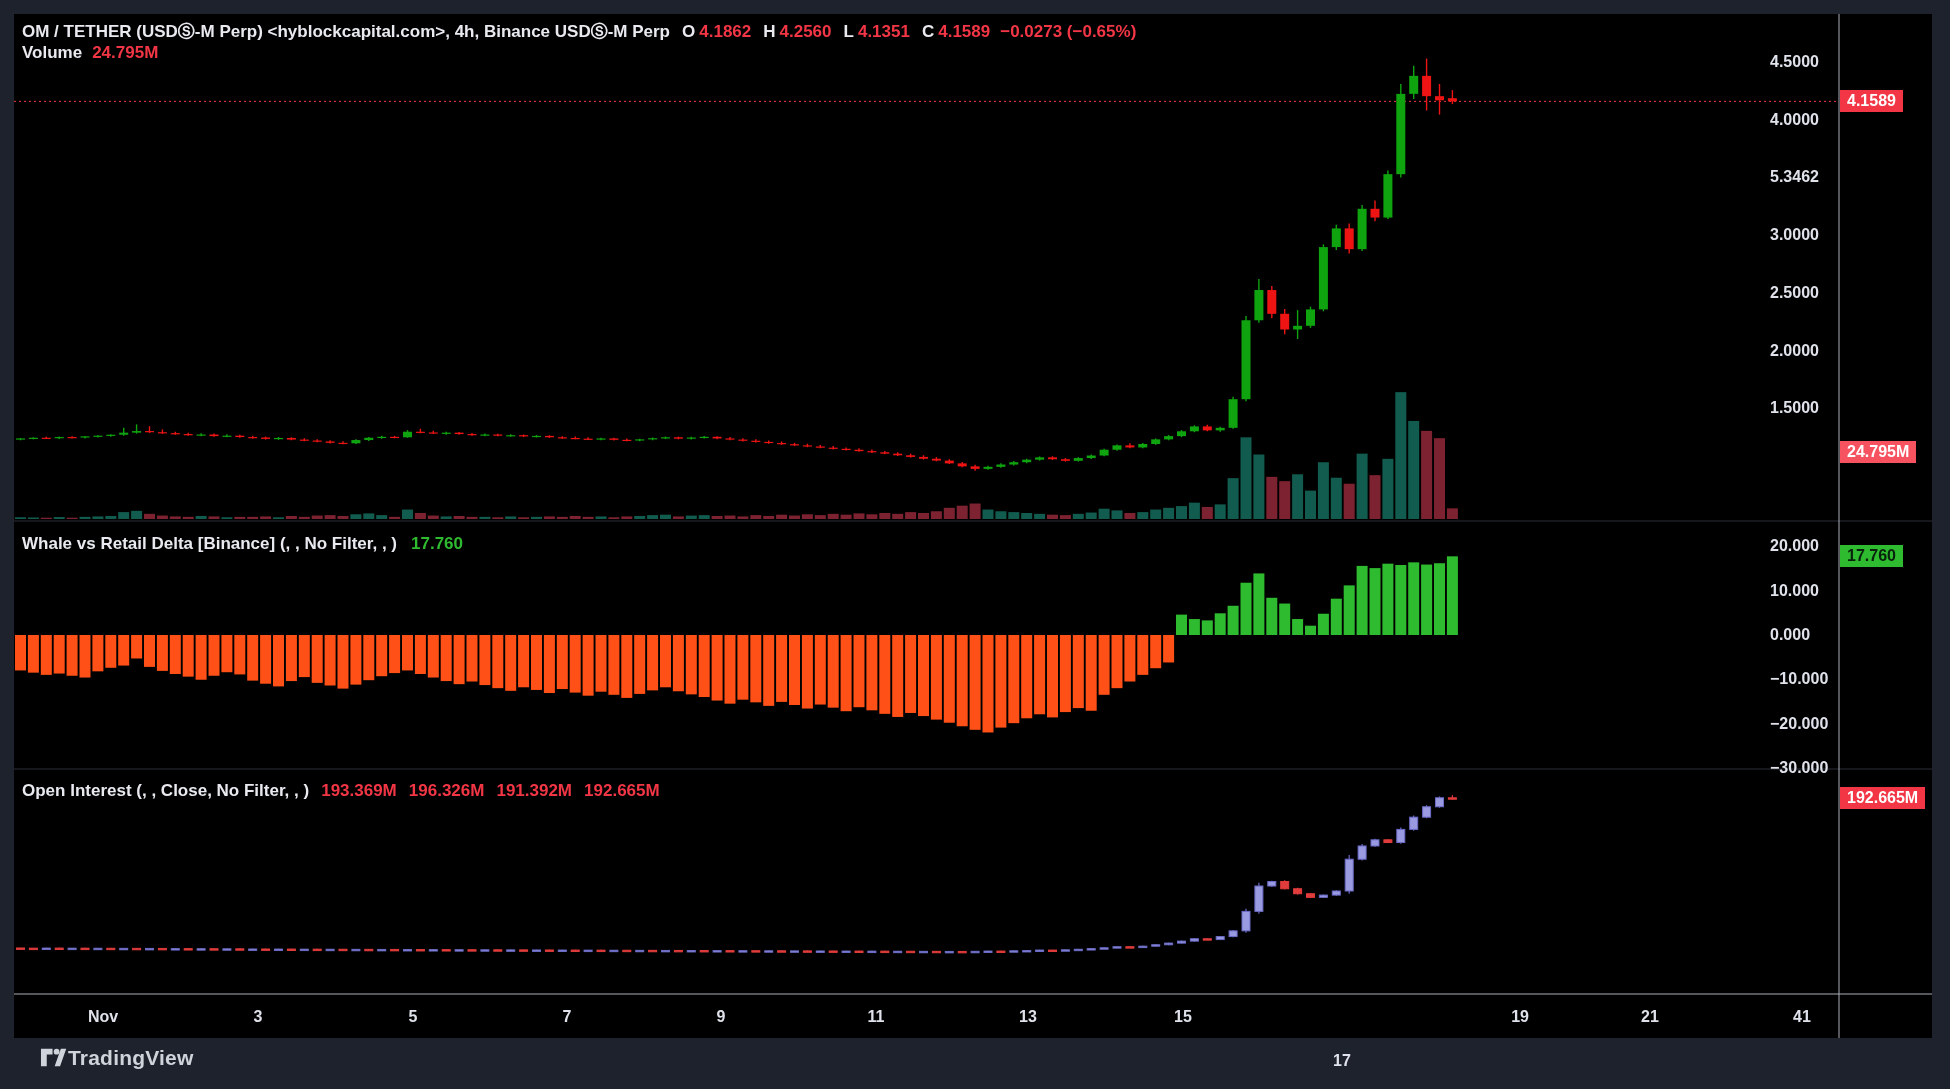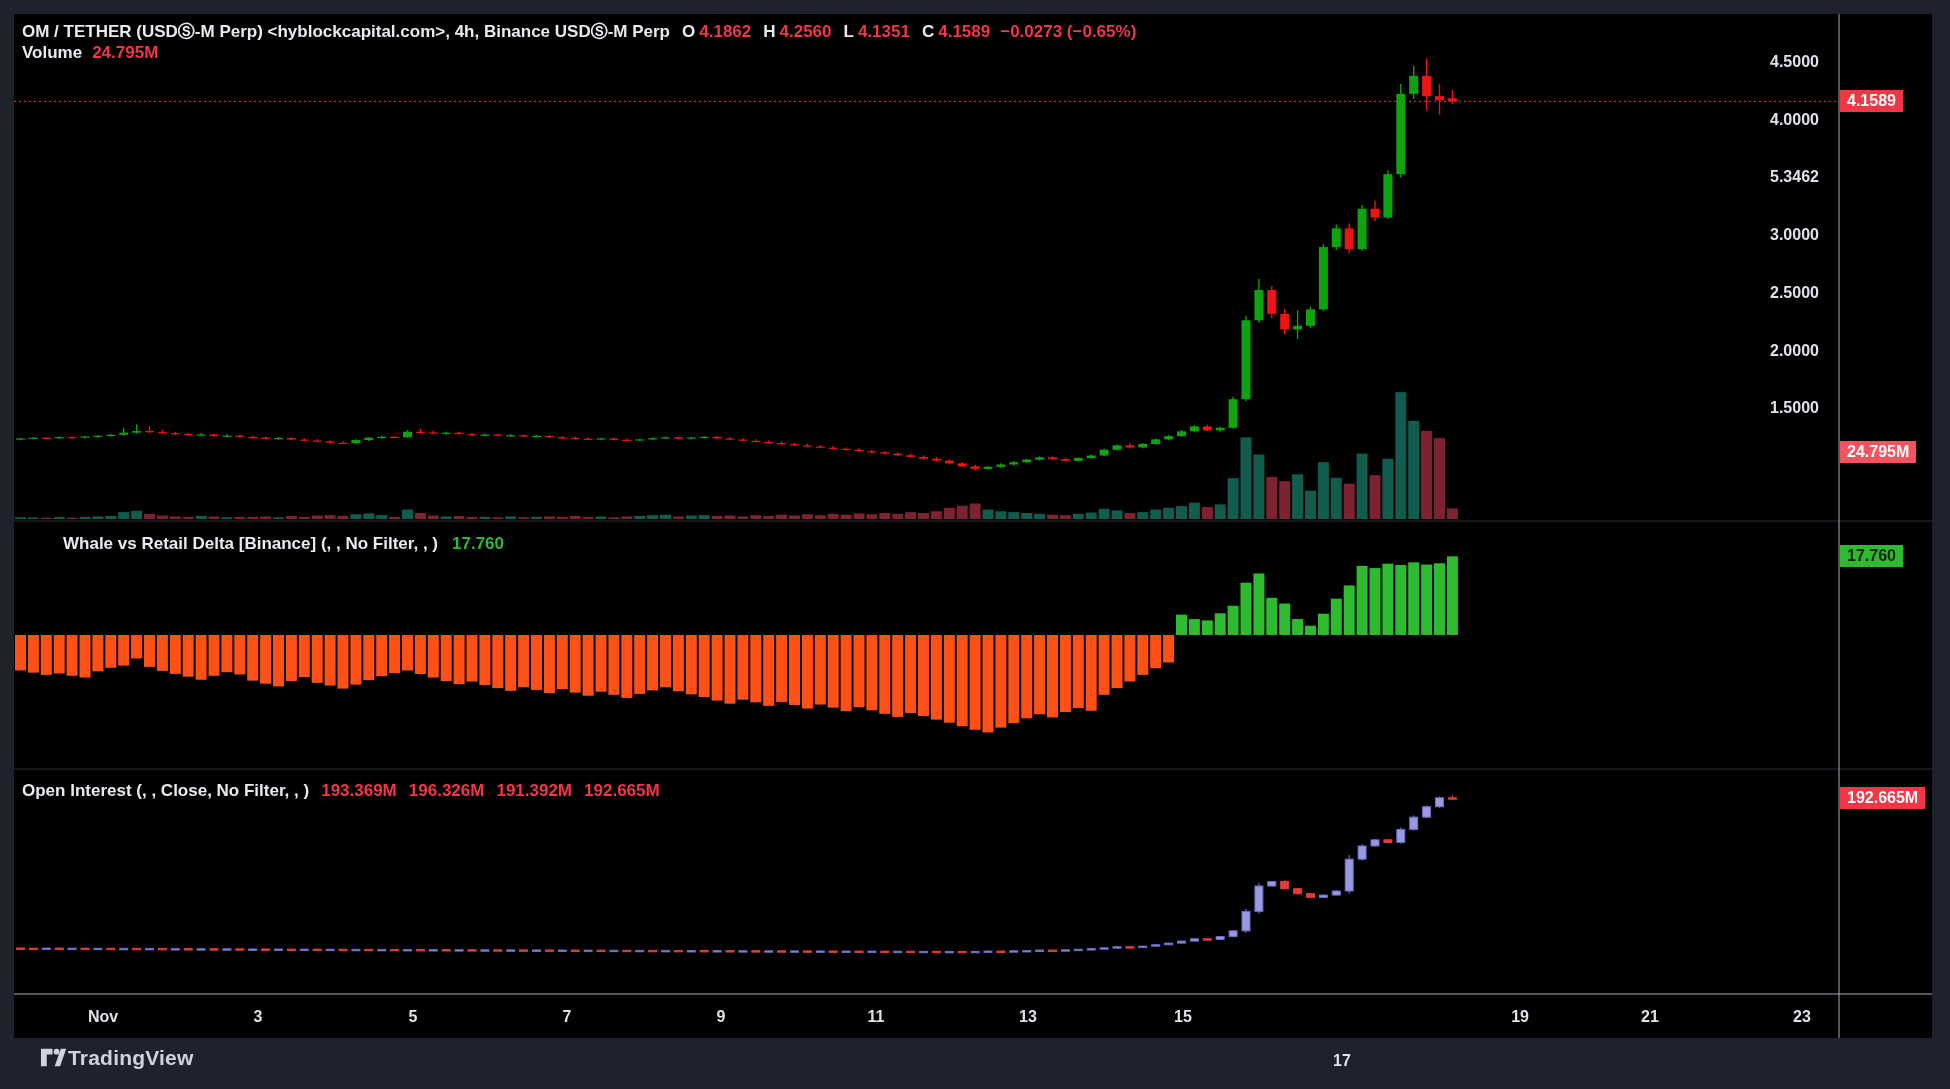--- a/index.html
+++ b/index.html
@@ -709,56 +709,64 @@
       </svg>
   </div>
 
   <div class="hdr" style="top:20px;">
     <span>OM / TETHER (USDⓈ-M Perp) &lt;hyblockcapital.com&gt;, 4h, Binance USDⓈ-M Perp</span><span class="lbl">O</span><span class="val">4.1862</span><span class="lbl">H</span><span class="val">4.2560</span><span class="lbl">L</span><span class="val">4.1351</span><span class="lbl">C</span><span class="val">4.1589</span><span class="val" style="margin-left:10px;text-align:center;">−0.0273 (−0.65%)</span>
   </div>
   <div class="hdr" style="top:43px;">
     <span>Volume</span><span class="val" style="margin-left:10px;">24.795M</span>
   </div>
 
-  <div class="hdr" style="top:534px;margin-left:41px;">
+  <div class="hdr" style="top:534px;">
     <span>Whale vs Retail Delta [Binance] (, , No Filter, , )</span><span class="gval">17.760</span>
   </div>
 
   <div class="hdr" style="top:781px;">
     <span>Open Interest (, , Close, No Filter, , )</span><span class="val" style="margin-left:12px;">193.369M</span><span class="val" style="margin-left:12px;">196.326M</span><span class="val" style="margin-left:12px;">191.392M</span><span class="val" style="margin-left:12px;">192.665M</span>
   </div>
 
   <div class="axis" id="price-axis" style="top:0;height:540px;">
       <div class="axis-label" style="top: 52px;">4.5000</div>
       <div class="axis-label" style="top: 109.7px;">4.0000</div>
       <div class="axis-label" style="top: 167.4px;">5.3462</div>
       <div class="axis-label" style="top: 225.1px;">3.0000</div>
       <div class="axis-label" style="top: 282.8px;">2.5000</div>
       <div class="axis-label" style="top: 340.5px;">2.0000</div>
       <div class="axis-label" style="top: 398.2px;">1.5000</div>
+    </div>
+  <div class="axis" id="delta-axis" style="top:0;height:780px;">
+      <div class="axis-label" style="top: 536.4px;">20.000</div>
+      <div class="axis-label" style="top: 580.7px;">10.000</div>
+      <div class="axis-label" style="top: 625px;">0.000</div>
+      <div class="axis-label" style="top: 669.3px;">−10.000</div>
+      <div class="axis-label" style="top: 713.6px;">−20.000</div>
+      <div class="axis-label" style="top: 757.9px;">−30.000</div>
     </div>
 
   <div class="badge" id="price-badge" style="z-index: 7;">4.1589</div>
   <div class="badge" id="volume-badge" style="z-index: 7;">24.795M</div>
   <div class="badge" id="delta-badge" style="z-index: 7;">17.760</div>
   <div class="badge" id="oi-badge" style="z-index: 7;">192.665M</div>
 
   <div id="time-axis" style="position:absolute;left:0;top:1002px;width:1932px;height:36px;">
       <div class="time-label" style="left: 68px; top: 6px;">Nov</div>
       <div class="time-label" style="left: 223px; top: 6px;">3</div>
       <div class="time-label" style="left: 378px; top: 6px;">5</div>
       <div class="time-label" style="left: 532px; top: 6px;">7</div>
       <div class="time-label" style="left: 686px; top: 6px;">9</div>
       <div class="time-label" style="left: 841px; top: 6px;">11</div>
       <div class="time-label" style="left: 993px; top: 6px;">13</div>
       <div class="time-label" style="left: 1148px; top: 6px;">15</div>
       <div class="time-label" style="left: 1307px; top: 6px; margin-top: 44px;">17</div>
       <div class="time-label" style="left: 1459px; top: 6px; text-align: right;">19</div>
       <div class="time-label" style="left: 1615px; top: 6px;">21</div>
-      <div class="time-label" style="left: 1767px; top: 6px;">23</div>
+      <div class="time-label" style="left: 1767px; top: 6px;">41</div>
     </div>
 
   <div id="logo">
     <svg width="27" height="27" viewBox="0 0 28 28">
       <path d="M1 5 h12 v6 h-6 v12 h-6 z" fill="#cfd3da"></path>
       <circle cx="17.2" cy="8" r="3" fill="#cfd3da"></circle>
       <path d="M15.2 23 L21.6 5 h5.6 L20.8 23 z" fill="#cfd3da"></path>
     </svg>
     <span class="logo-text">TradingView</span>
   </div>

